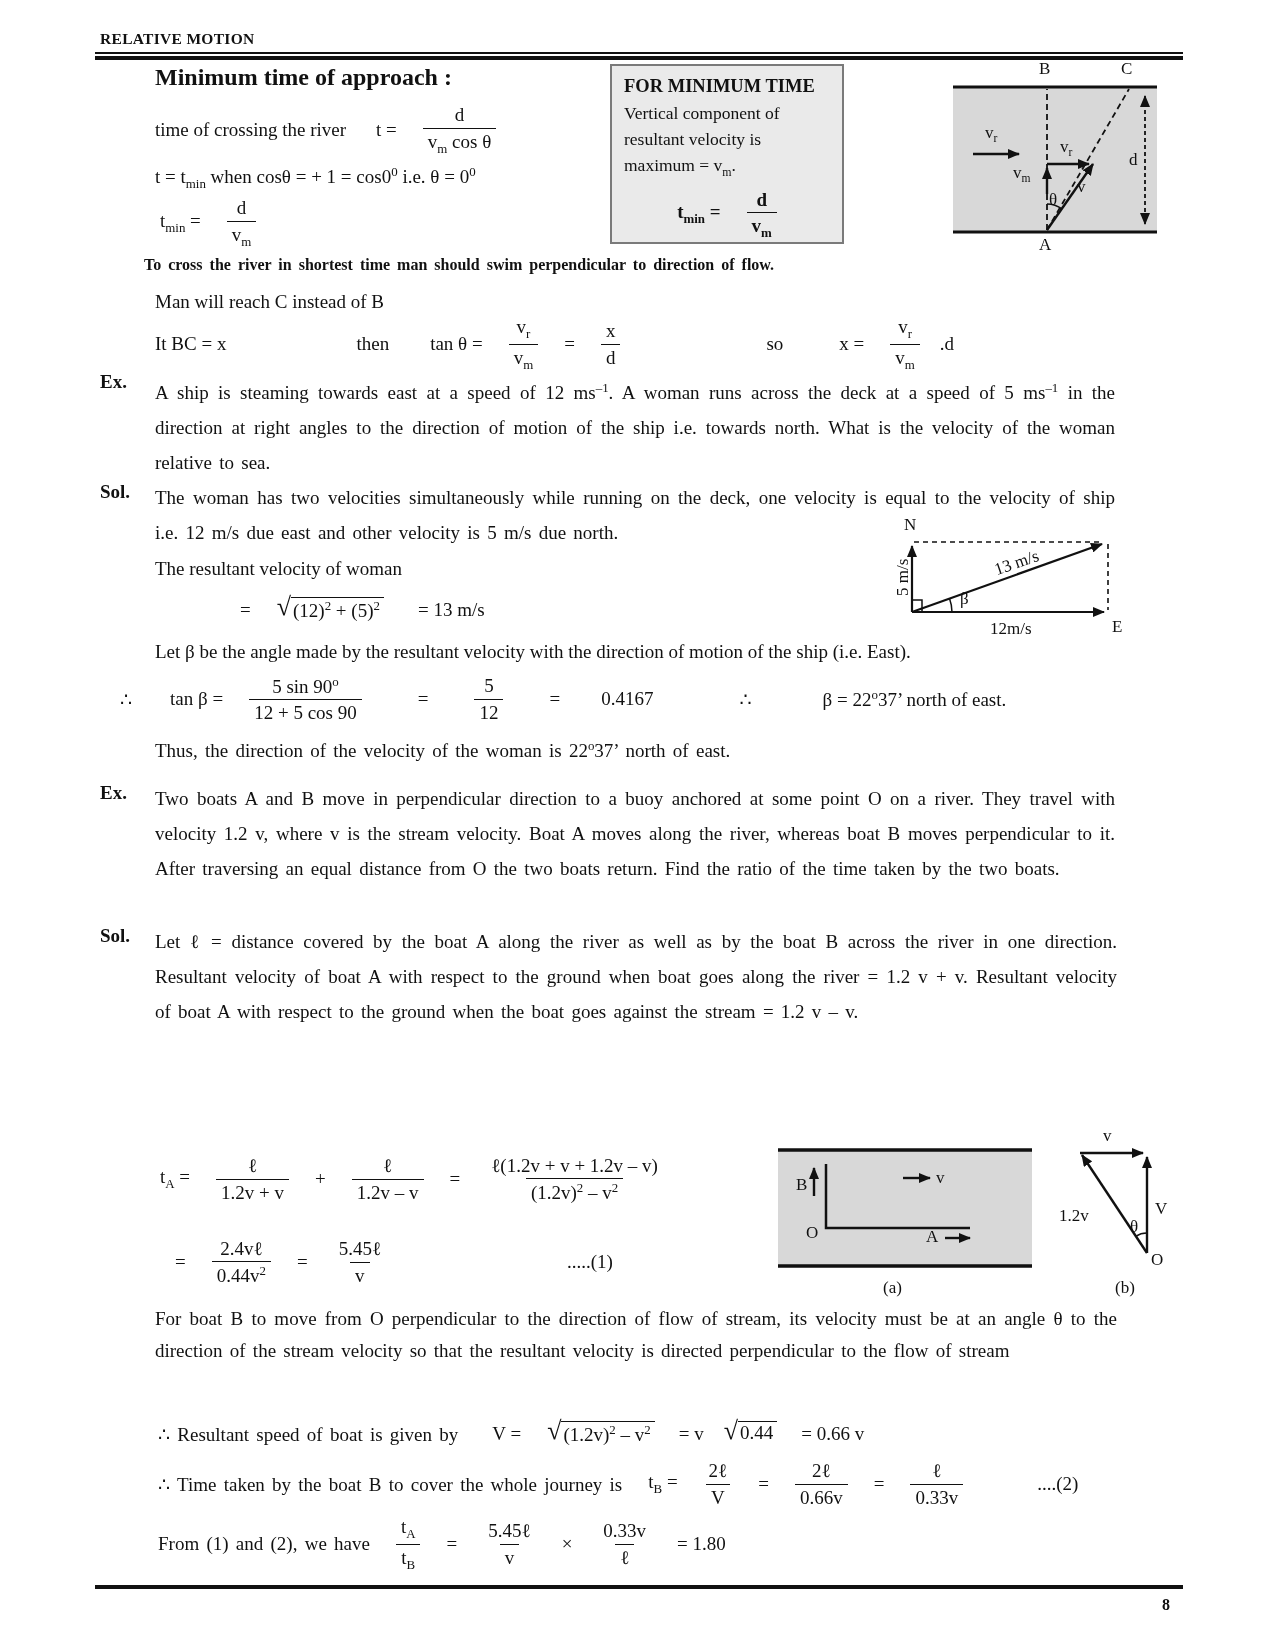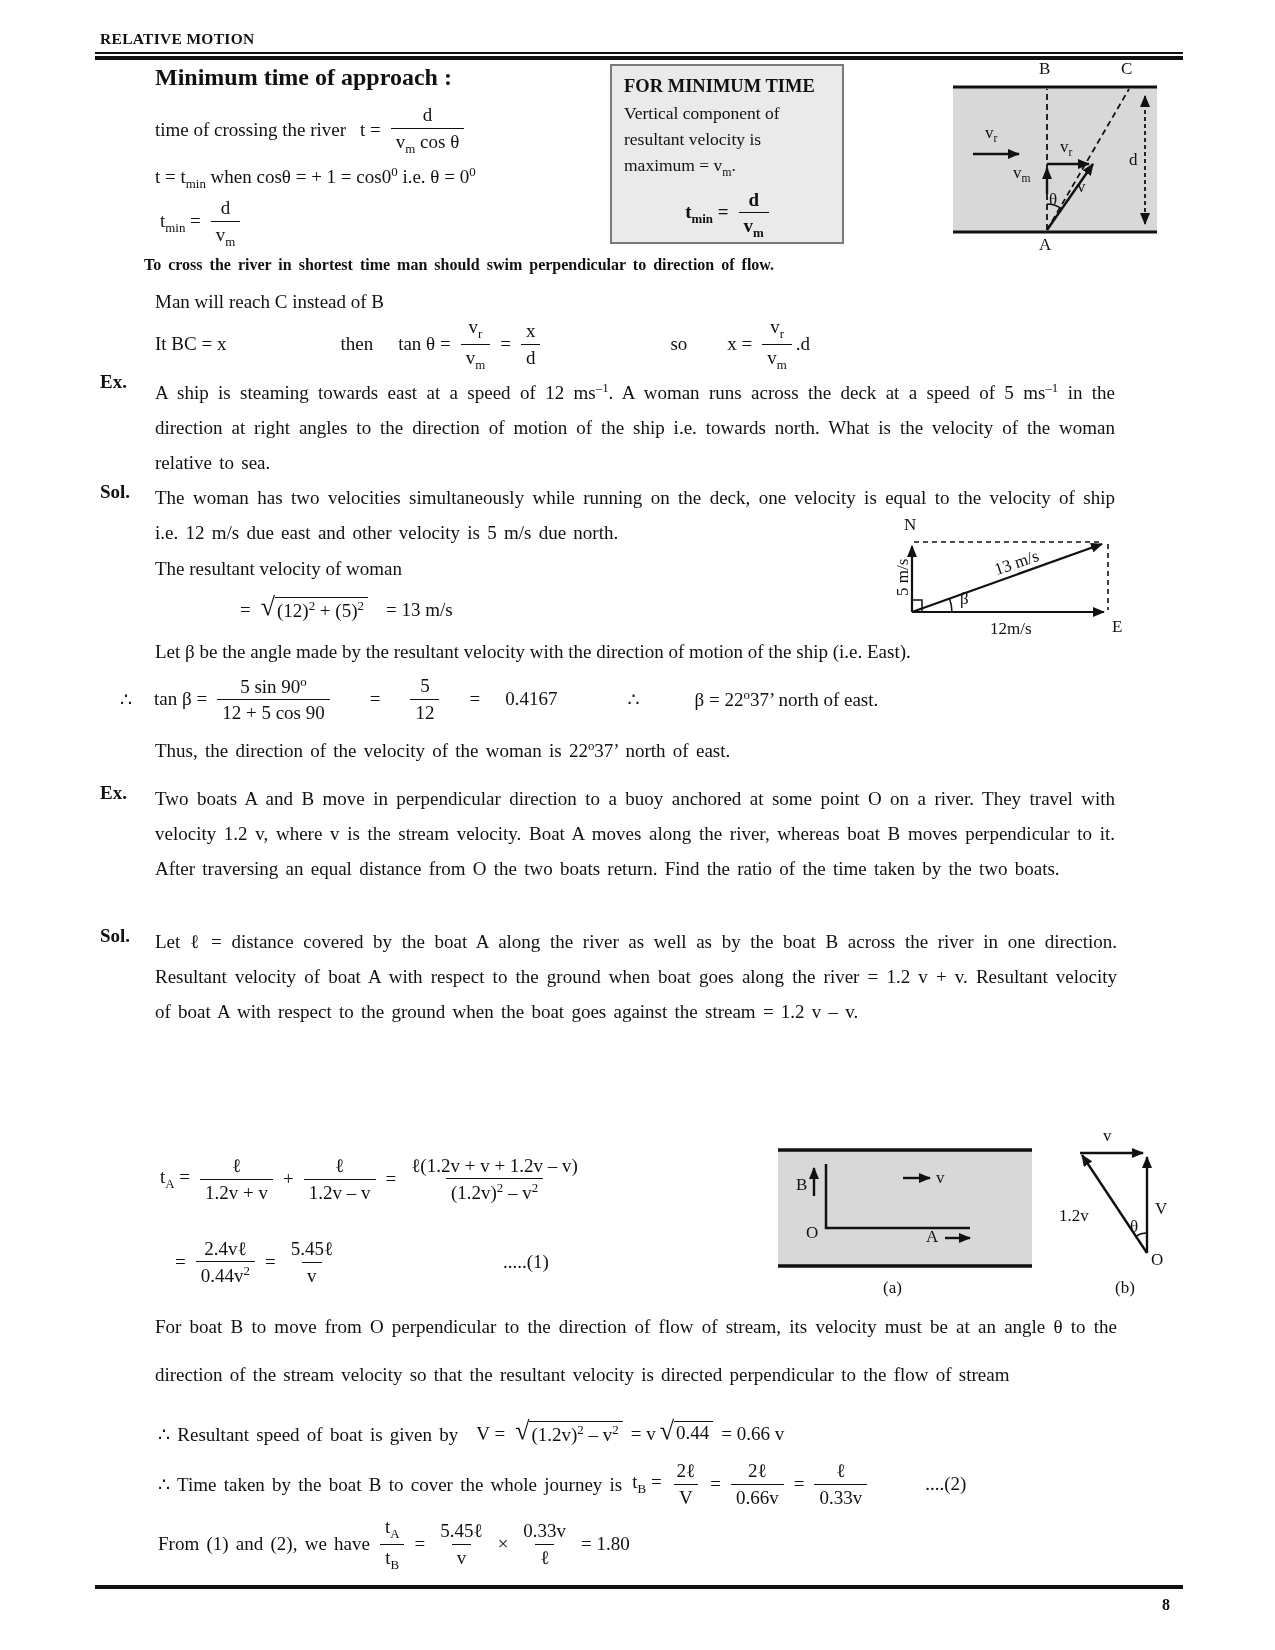--- a/index.html
+++ b/index.html
@@ -3,21 +3,21 @@
 <meta charset="utf-8">
 <style>
   html,body{margin:0;padding:0;background:#ffffff;}
   body{width:1275px;height:1650px;font-family:"Liberation Sans","DejaVu Sans",sans-serif;color:#111;}
   .page{position:relative;width:1275px;height:1650px;overflow:hidden;background:#fff;font-family:Liberation Serif, serif;}
   .abs{position:absolute;}
   .bold{font-weight:bold;}
   .fs19{font-size:19px;}
   .fs20{font-size:24px;}
   .para{font-size:19px;line-height:35px;text-align:justify;word-spacing:2.5px;}
-  .eqrow{display:flex;align-items:center;font-size:19px;gap:10px;white-space:nowrap;}
+  .eqrow{display:flex;align-items:center;font-size:19px;gap:26px;white-space:nowrap;}
   .frac{display:inline-flex;flex-direction:column;align-items:center;line-height:1.12;text-align:center;}
   .frac .num{padding:0 5px 2px 5px;display:block;}
   .frac .den{border-top:1.7px solid #111;padding:2px 5px 0 5px;display:block;}
   .sqrt{display:inline-flex;align-items:flex-start;}
   .sqrt .sign{font-size:26px;line-height:1;transform:translateY(-3px);}
   .radicand{border-top:1.8px solid #111;padding:0 4px 0 2px;}
   sub{font-size:68%;}
   sup{font-size:68%;}
   .rule{background:#111;}
   .minbox{background:#eaeaea;border:2px solid #7a7a7a;padding:7px 12px;box-sizing:border-box;}
@@ -250,21 +250,21 @@
       <path d="M112,118 A20,20 0 0 0 100.8,121.3" fill="none" stroke="#111" stroke-width="1.5"></path>
     </svg>
     <span class="dlabel" style="left:68px;top:12px">v</span>
     <span class="dlabel" style="left:24px;top:92px">1.2v</span>
     <span class="dlabel" style="left:120px;top:85px">V</span>
     <span class="dlabel" style="left:95px;top:103px">θ</span>
     <span class="dlabel" style="left:116px;top:136px">O</span>
     <span class="caption" style="left:80px;top:163px">(b)</span>
   </div>
 
-  <div class="abs para" style="left:155px;top:1303px;width:962px;line-height:48px">For boat B to move from O perpendicular to the direction of flow of stream, its velocity must be at an angle θ to the direction of the stream velocity so that the resultant velocity is directed perpendicular to the flow of stream</div>
+  <div class="abs para" style="left:155px;top:1303px;width:962px;line-height:32px">For boat B to move from O perpendicular to the direction of flow of stream, its velocity must be at an angle θ to the direction of the stream velocity so that the resultant velocity is directed perpendicular to the flow of stream</div>
 
   <div class="abs eqrow" style="left:158px;top:1408px;height:52px">
     <span style="word-spacing:2.5px">∴  Resultant speed of boat is given by</span>
     <span style="margin-left:8px">V =</span>
     <span class="sqrt">
       <span class="sign">√</span>
       <span class="radicand">(1.2v)<sup>2</sup> – v<sup>2</sup></span>
     </span>
     <span style="margin-left:-2px">= v</span>
     <span class="sqrt" style="margin-left:-6px">

